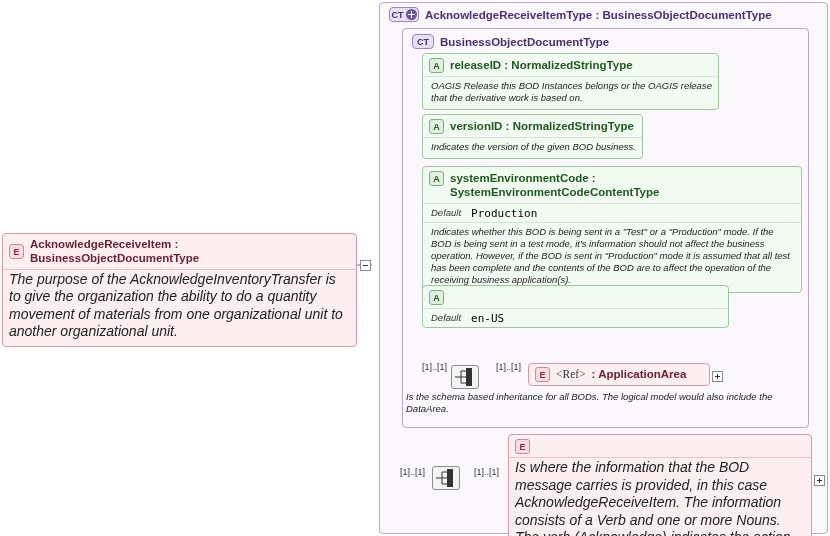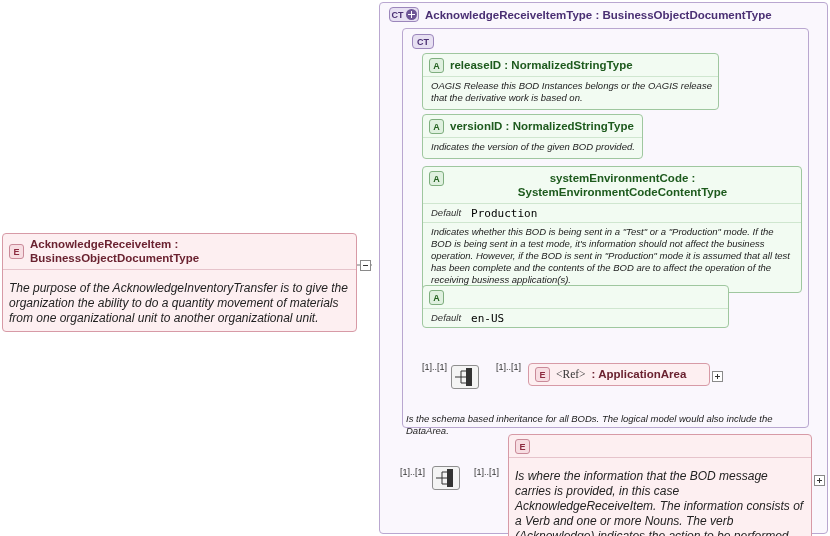--- a/index.html
+++ b/index.html
@@ -39,43 +39,42 @@
     padding: 4px 6px 3px 6px;
   }
   .el-title {
     font-weight: bold;
     font-size: 11.5px;
     color: #6a2230;
     line-height: 1.2;
   }
   .el-doc {
     font-style: italic;
-    font-size: 12px;
+    font-size: 14px;
     line-height: 1.25;
     color: #222;
-    padding: 11px 6px 5px 6px;
+    padding: 1px 6px 5px 6px;
     border-top: 1px solid #e6c3cb;
   }
   
   .at {
     background: #f2fbf2;
     border: 1px solid #9fc79f;
   }
   .at-head {
     display: flex;
     align-items: flex-start;
     gap: 6px;
     padding: 4px 6px 3px 6px;
   }
   .at-title {
     font-weight: bold;
     font-size: 11.5px;
     color: #1d5a1d;
     line-height: 1.25;
-    text-align: center;
   }
   .at-default {
     display: flex;
     gap: 10px;
     padding: 3px 6px 2px 8px;
     border-top: 1px solid #cfe6cf;
     font-size: 9.5px;
   }
   .at-default .k { font-style: italic; color: #333; }
   .at-default .v { font-family: "DejaVu Sans Mono", monospace; font-size: 11px; color: #000; }
@@ -239,37 +238,38 @@
         <span>CT</span>
         <span class="plus-circle"></span>
       </span>
     </span>
     <span class="ct-title">AcknowledgeReceiveItemType : BusinessObjectDocumentType</span>
   </div>
 
   <div class="box ct" style="left:402px; top:28px; width:407px; height:400px;"></div>
   <div class="ct-head" style="position:absolute; left:406px; top:31px;">
     <span class="badge badge-ct">CT</span>
-  </div>
-  <div class="ct-doc" style="left:406px; top:413px; width:390px;">Is the schema based inheritance for all BODs. The logical model would also include the DataArea.</div>
+    <span class="ct-title">BusinessObjectDocumentType</span>
+  </div>
+  <div class="ct-doc" style="left:406px; top:391px; width:390px;">Is the schema based inheritance for all BODs. The logical model would also include the DataArea.</div>
 
   <div class="box at" style="left:422px; top:53px; width:297px;">
     <div class="at-head">
       <span class="badge badge-a">A</span>
       <span class="at-title">releaseID : NormalizedStringType</span>
     </div>
     <div class="at-doc">OAGIS Release this BOD Instances belongs or the OAGIS release that the derivative work is based on.</div>
   </div>
 
   <div class="box at" style="left:422px; top:114px; width:221px;">
     <div class="at-head">
       <span class="badge badge-a">A</span>
       <span class="at-title">versionID : NormalizedStringType</span>
     </div>
-    <div class="at-doc">Indicates the version of the given BOD provided.</div>
+    <div class="at-doc">Indicates the version of the given BOD business.</div>
   </div>
 
   <div class="box at" style="left:422px; top:166px; width:380px;">
     <div class="at-head">
       <span class="badge badge-a">A</span>
       <span class="at-title">systemEnvironmentCode : SystemEnvironmentCodeContentType</span>
     </div>
     <div class="at-default">
       <span class="k">Default</span>
       <span class="v">Production</span>

